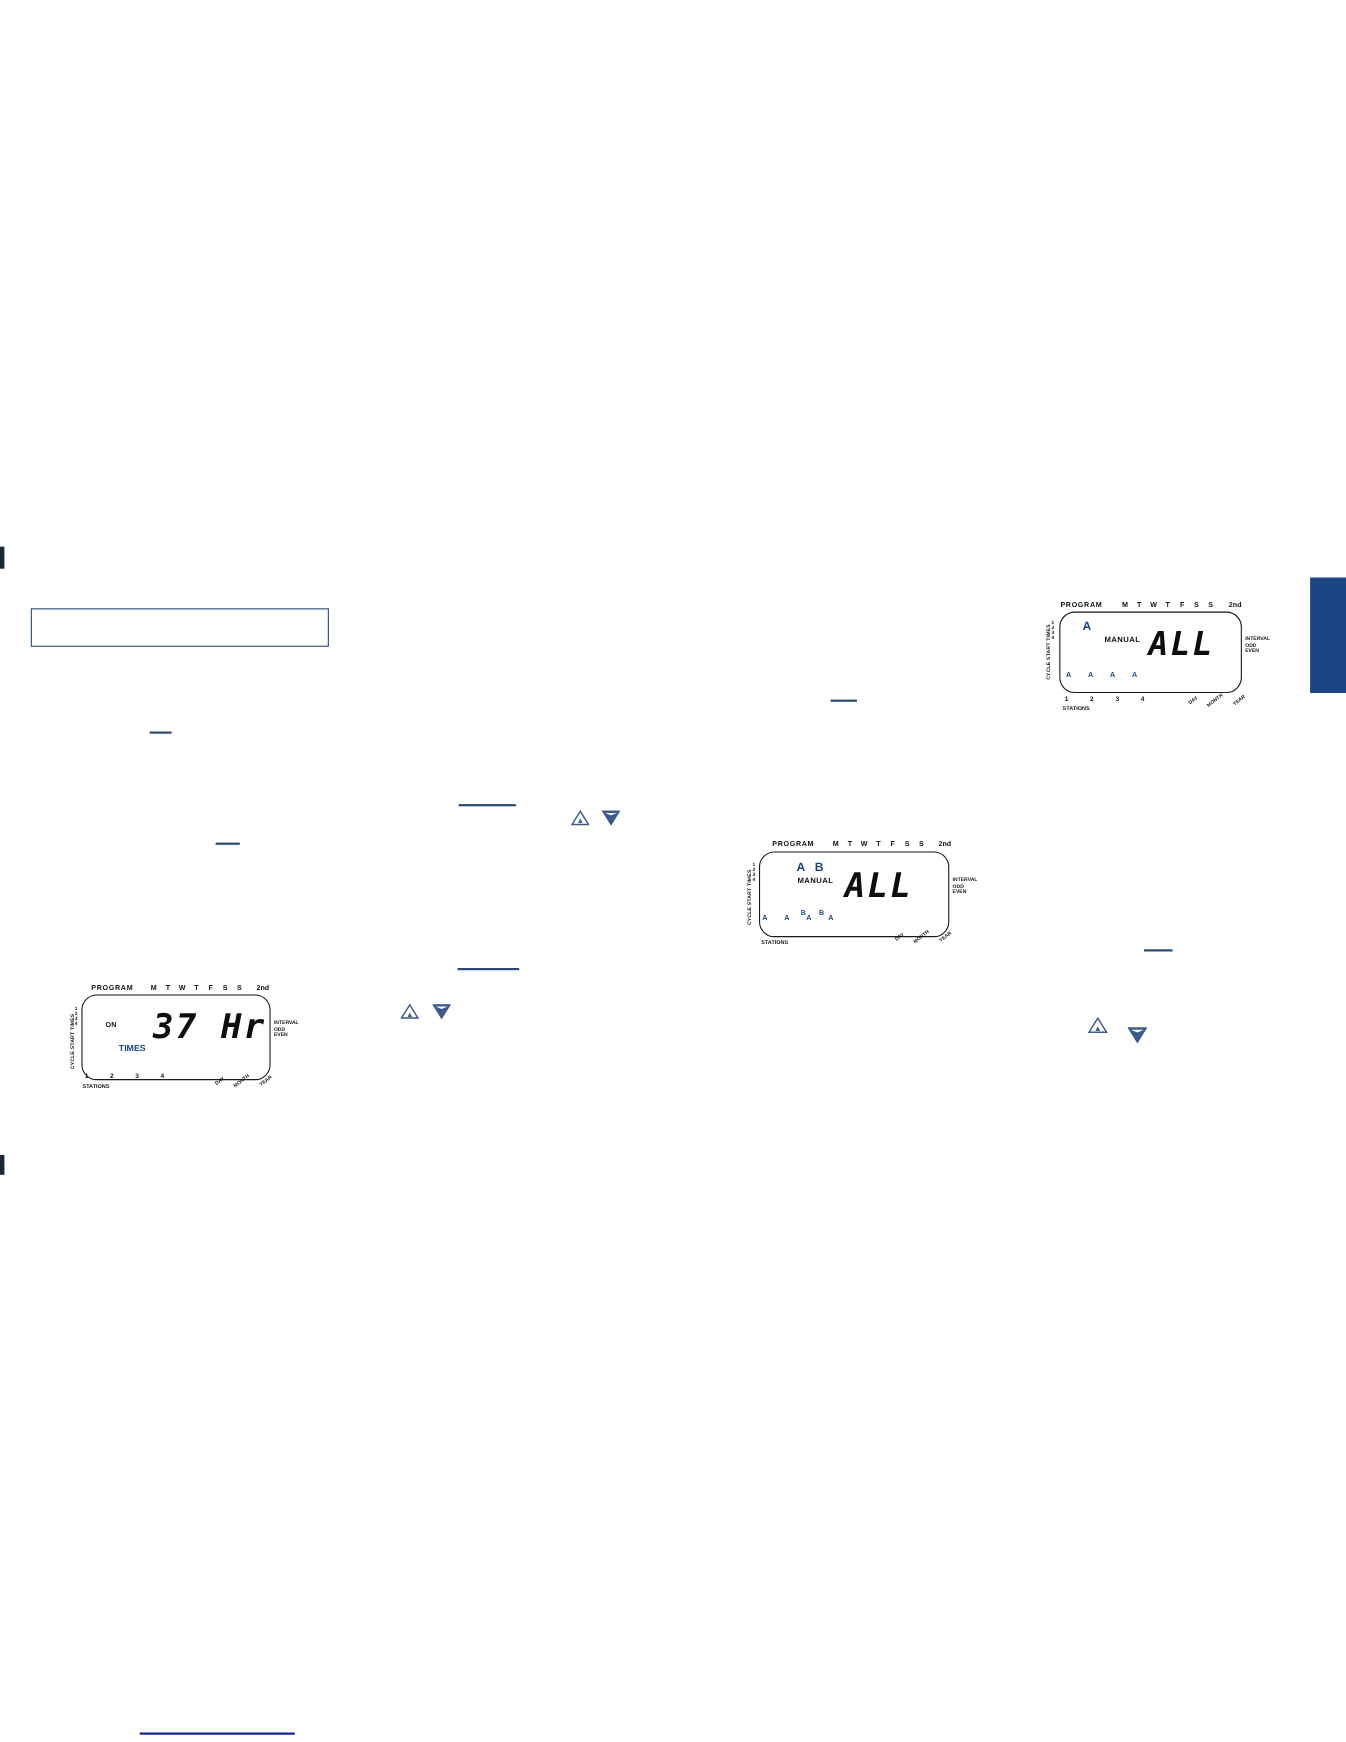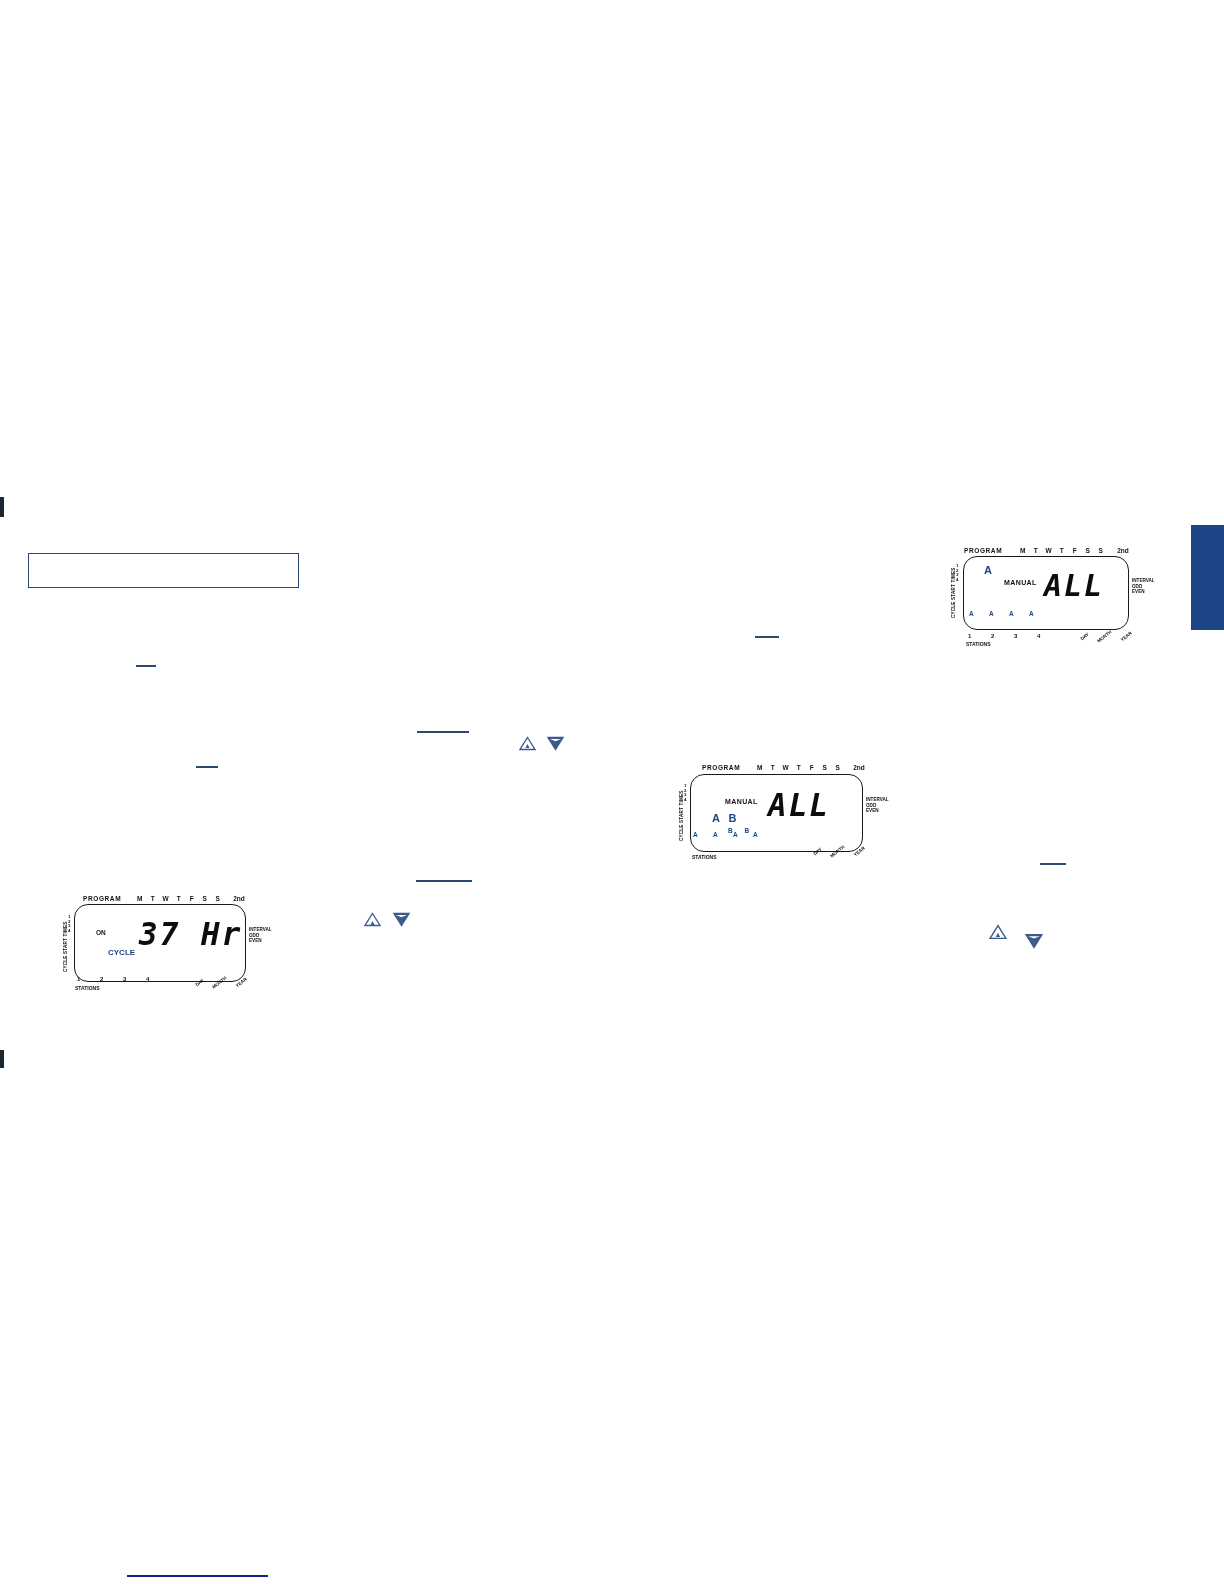--- a/index.html
+++ b/index.html
@@ -337,21 +337,21 @@
       <span>3</span>
       <span>4</span>
     </div>
 
     <div class="lcd-right-labels" style="left:196px; top:40px; font-size:4.6px;">
       <div>INTERVAL</div>
       <div>ODD</div>
       <div>EVEN</div>
     </div>
 
-    <div class="lcd-program-letters" style="left:42px; top:26px; font-size:11px;margin-top:29px;">A B</div>
+    <div class="lcd-program-letters" style="left:54px; top:26px; font-size:11px;">A B</div>
 
     <div class="lcd-mode-word" style="left:55px; top:41px; font-size:7px;">MANUAL</div>
 
     <div class="lcd-main-value" style="left:98px; top:30px; font-size:31px;">ALL</div>
 
     <div class="lcd-station-markers" style="left:23px; top:74px; font-size:6.5px;">A A A A</div>
     <div class="lcd-station-markers second-row" style="left:58px; top:70px; font-size:6.5px;">B B</div>
 
     <div class="lcd-station-nums" style="left:24px; top:88px; font-size:6px;"></div>
     <div class="lcd-stations-word" style="left:22px; top:97px; font-size:5px;">STATIONS</div>
@@ -390,21 +390,21 @@
     </div>
 
     <div class="lcd-right-labels" style="left:199px; top:39px; font-size:4.6px;">
       <div>INTERVAL</div>
       <div>ODD</div>
       <div>EVEN</div>
     </div>
 
     <div class="lcd-on-word" style="left:46px; top:41px; font-size:6.5px;">ON</div>
 
-    <div class="lcd-delay-word" style="left:58px; top:60px; font-size:8px;">CYCLE</div>
+    <div class="lcd-delay-word" style="left:58px; top:60px; font-size:8px;">TIMES</div>
 
     <div class="lcd-main-value" style="left:89px; top:28px; font-size:31px;">37 Hr</div>
 
     <div class="lcd-station-nums" style="left:27px; top:88px; font-size:6px;">1 2 3 4</div>
     <div class="lcd-stations-word" style="left:25px; top:97px; font-size:5px;">STATIONS</div>
 
     <div class="lcd-dmy" style="left:145px; top:92px; font-size:4.6px;">
       <span>DAY</span>
       <span>MONTH</span>
       <span>YEAR</span>

